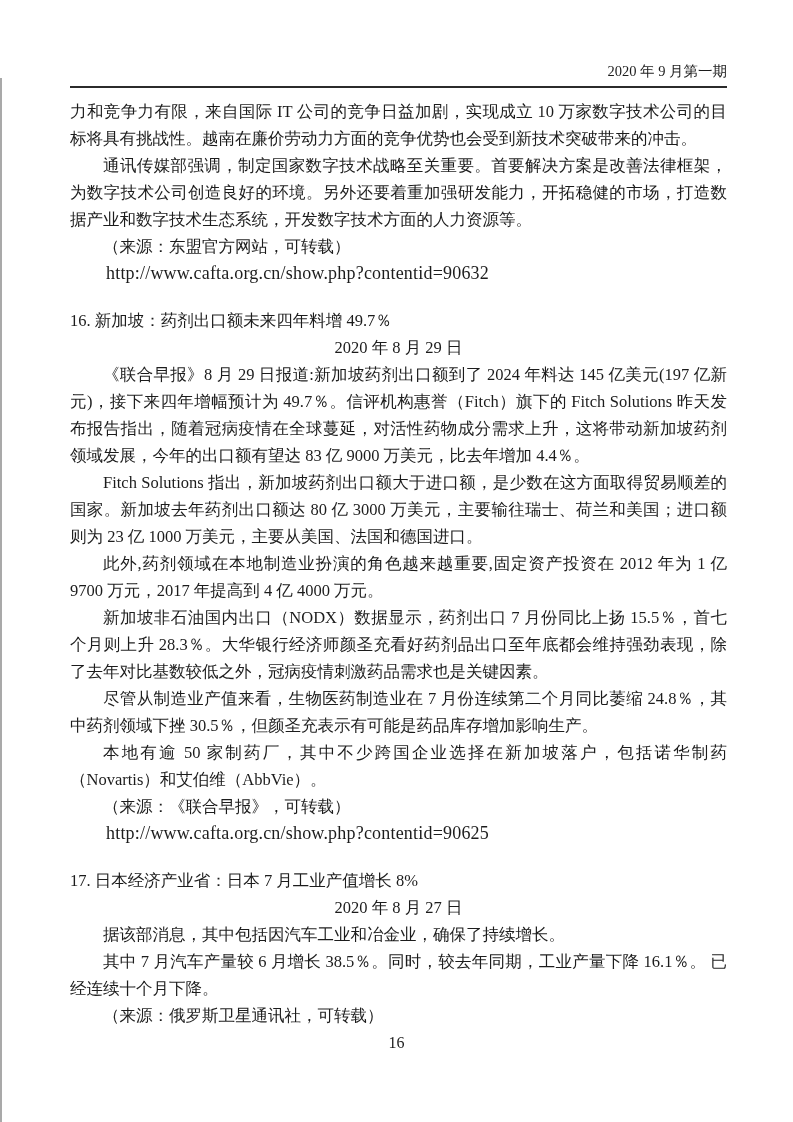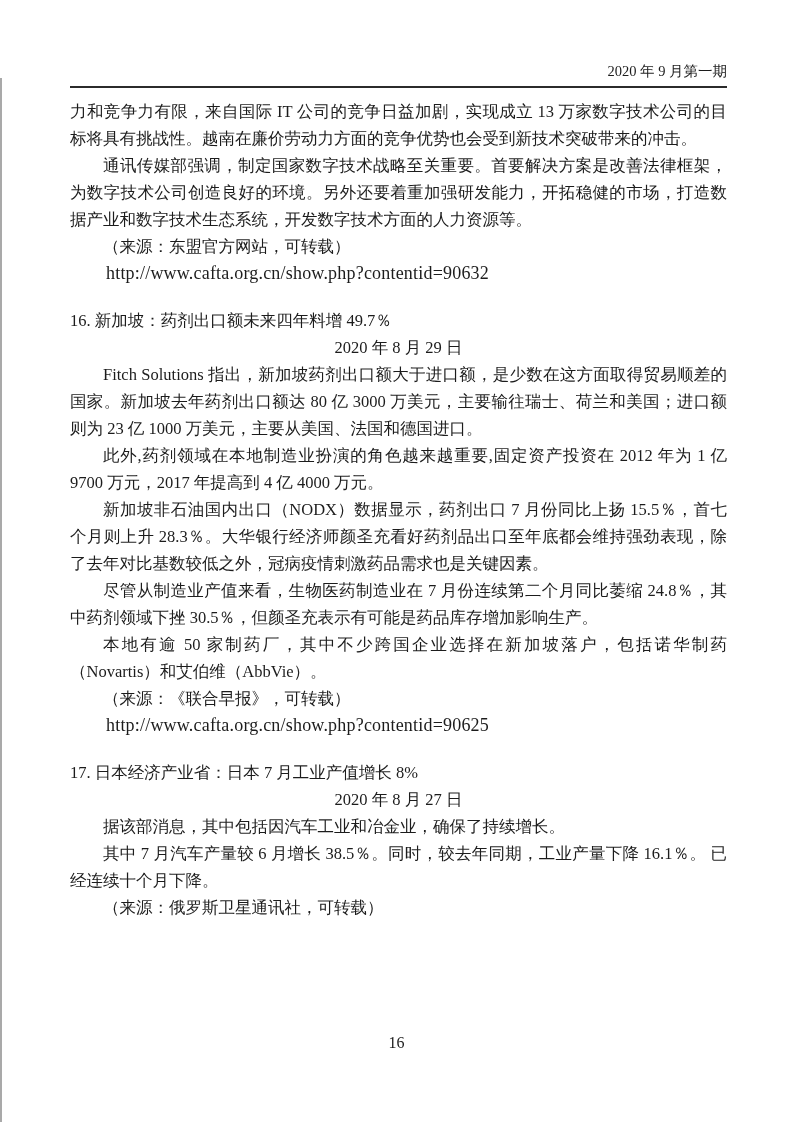--- a/index.html
+++ b/index.html
@@ -81,27 +81,28 @@
 <div class="page">
   <div class="scan-edge"></div>
 
   <div class="header">
     <span>2020 年 9 月第一期</span>
   </div>
   <hr class="header-rule">
 
   <div class="content">
 
-    <p class="noindent">力和竞争力有限，来自国际 IT 公司的竞争日益加剧，实现成立 13 万家数字技术公司的目标将具有挑战性。越南在廉价劳动力方面的竞争优势也会受到新技术突破带来的冲击。</p>
+    <p class="noindent">力和竞争力有限，来自国际 IT 公司的竞争日益加剧，实现成立 10 万家数字技术公司的目标将具有挑战性。越南在廉价劳动力方面的竞争优势也会受到新技术突破带来的冲击。</p>
     <p>通讯传媒部强调，制定国家数字技术战略至关重要。首要解决方案是改善法律框架，为数字技术公司创造良好的环境。另外还要着重加强研发能力，开拓稳健的市场，打造数据产业和数字技术生态系统，开发数字技术方面的人力资源等。</p>
     <p>（来源：东盟官方网站，可转载）</p>
     <p class="url-line">http://www.cafta.org.cn/show.php?contentid=90632</p>
 
     <h2 class="article-title">16. 新加坡：药剂出口额未来四年料增 49.7％</h2>
     <p class="article-date">2020 年 8 月 29 日</p>
+    <p>《联合早报》8 月 29 日报道:新加坡药剂出口额到了 2024 年料达 145 亿美元(197 亿新元)，接下来四年增幅预计为 49.7％。信评机构惠誉（Fitch）旗下的 Fitch Solutions 昨天发布报告指出，随着冠病疫情在全球蔓延，对活性药物成分需求上升，这将带动新加坡药剂领域发展，今年的出口额有望达 83 亿 9000 万美元，比去年增加 4.4％。</p>
     <p>Fitch Solutions 指出，新加坡药剂出口额大于进口额，是少数在这方面取得贸易顺差的国家。新加坡去年药剂出口额达 80 亿 3000 万美元，主要输往瑞士、荷兰和美国；进口额则为 23 亿 1000 万美元，主要从美国、法国和德国进口。</p>
     <p>此外,药剂领域在本地制造业扮演的角色越来越重要,固定资产投资在 2012 年为 1 亿 9700 万元，2017 年提高到 4 亿 4000 万元。</p>
     <p>新加坡非石油国内出口（NODX）数据显示，药剂出口 7 月份同比上扬 15.5％，首七个月则上升 28.3％。大华银行经济师颜圣充看好药剂品出口至年底都会维持强劲表现，除了去年对比基数较低之外，冠病疫情刺激药品需求也是关键因素。</p>
     <p>尽管从制造业产值来看，生物医药制造业在 7 月份连续第二个月同比萎缩 24.8％，其中药剂领域下挫 30.5％，但颜圣充表示有可能是药品库存增加影响生产。</p>
     <p>本地有逾 50 家制药厂，其中不少跨国企业选择在新加坡落户，包括诺华制药（Novartis）和艾伯维（AbbVie）。</p>
     <p>（来源：《联合早报》，可转载）</p>
     <p class="url-line">http://www.cafta.org.cn/show.php?contentid=90625</p>
 
     <h2 class="article-title">17. 日本经济产业省：日本 7 月工业产值增长 8%</h2>
     <p class="article-date">2020 年 8 月 27 日</p>

